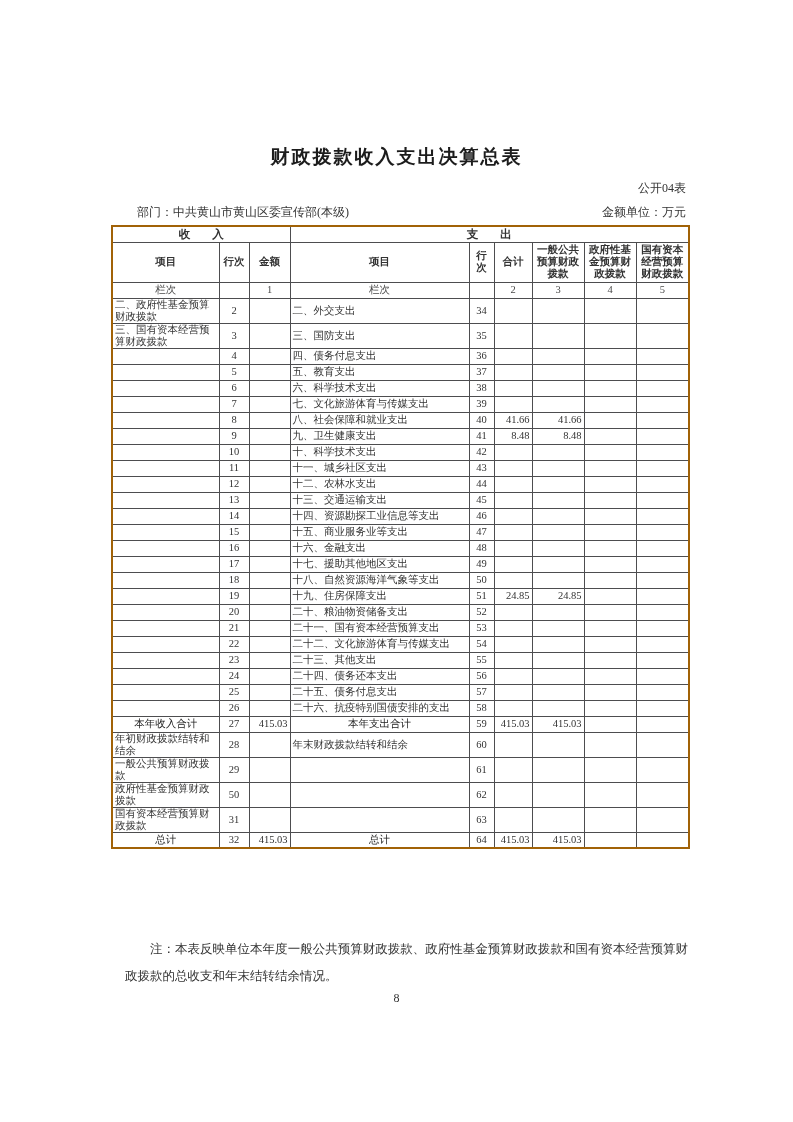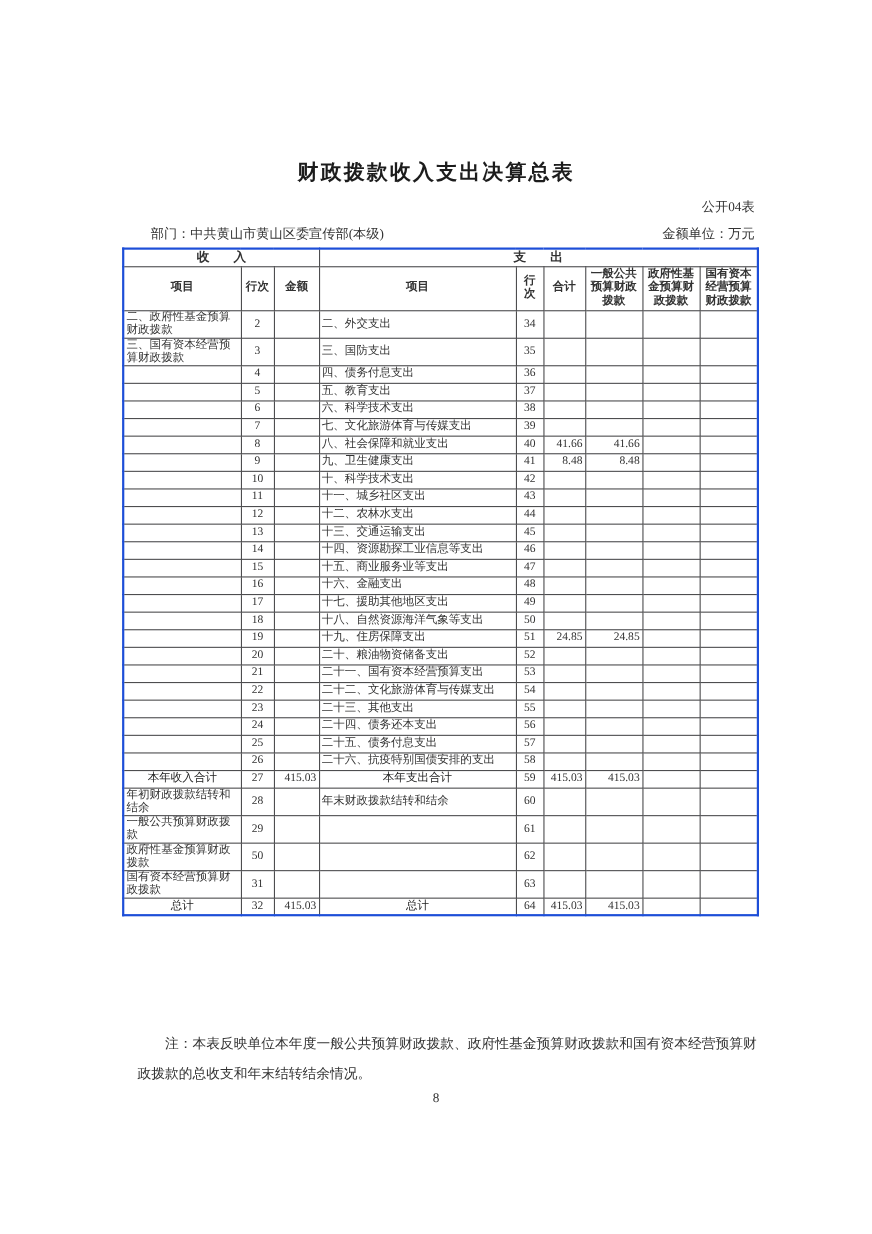--- a/index.html
+++ b/index.html
@@ -35,21 +35,21 @@
     font-size:10.5px; color:#333;
   }
   table.fin th, table.fin td {
     border:1px solid #4d4d4f;
     padding:0 2px;
     line-height:12px;
     vertical-align:middle;
     overflow:hidden;
     font-weight:normal;
   }
-  table.fin { border:2px solid #1d4ed8; }
+  table.fin { border:2px solid #a16207; }
   tr.sec-row th { height:16px; font-weight:bold; font-size:11.5px; }
   .spread { letter-spacing:22px; padding-left:22px; }
   tr.colhead-row th { height:40px; font-weight:bold; text-align:center; }
   tr.index-row td { height:16px; text-align:center; color:#4a4a4a; }
   tbody tr { height:16px; }
   td.l { text-align:left; }
   td.c { text-align:center; }
   td.r { text-align:right; }
   td.b { font-weight:bold; color:#222; }
   td.ind { padding-left:9px; }
@@ -98,20 +98,31 @@
         <th>项目</th>
         <th>行次</th>
         <th>金额</th>
         <th>项目</th>
         <th>行次</th>
         <th>合计</th>
         <th>一般公共预算财政拨款</th>
         <th>政府性基金预算财政拨款</th>
         <th>国有资本经营预算财政拨款</th>
       </tr>
+      <tr class="index-row">
+        <td>栏次</td>
+        <td></td>
+        <td>1</td>
+        <td>栏次</td>
+        <td></td>
+        <td>2</td>
+        <td>3</td>
+        <td>4</td>
+        <td>5</td>
+      </tr>
     </thead>
     <tbody>
         <tr>
           <td class="l">二、政府性基金预算财政拨款</td>
           <td class="c">2</td>
           <td class="r"></td>
           <td class="l">二、外交支出</td>
           <td class="c">34</td>
           <td class="r"></td>
           <td class="r"></td>

